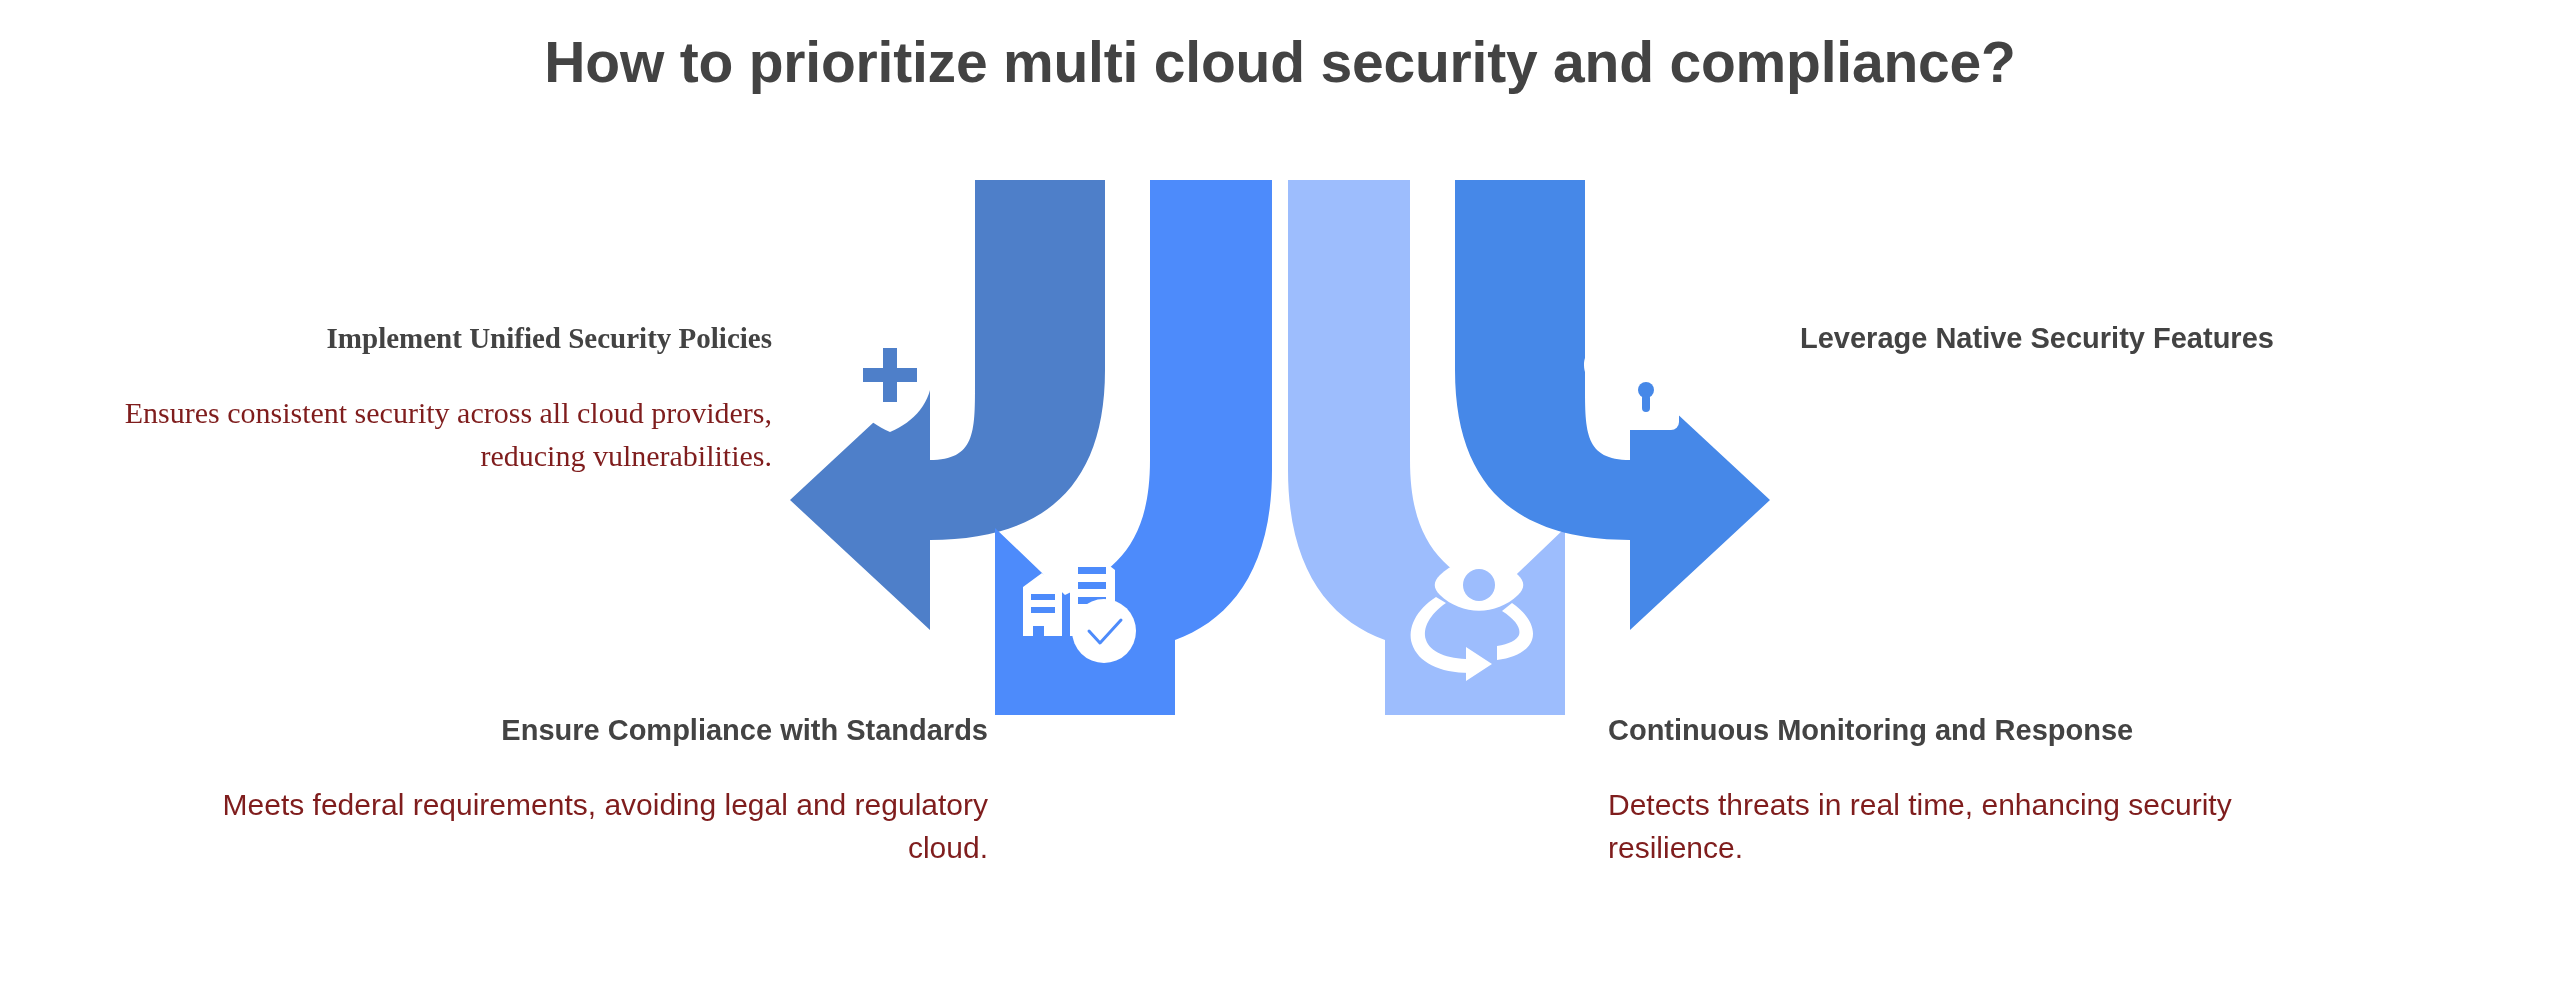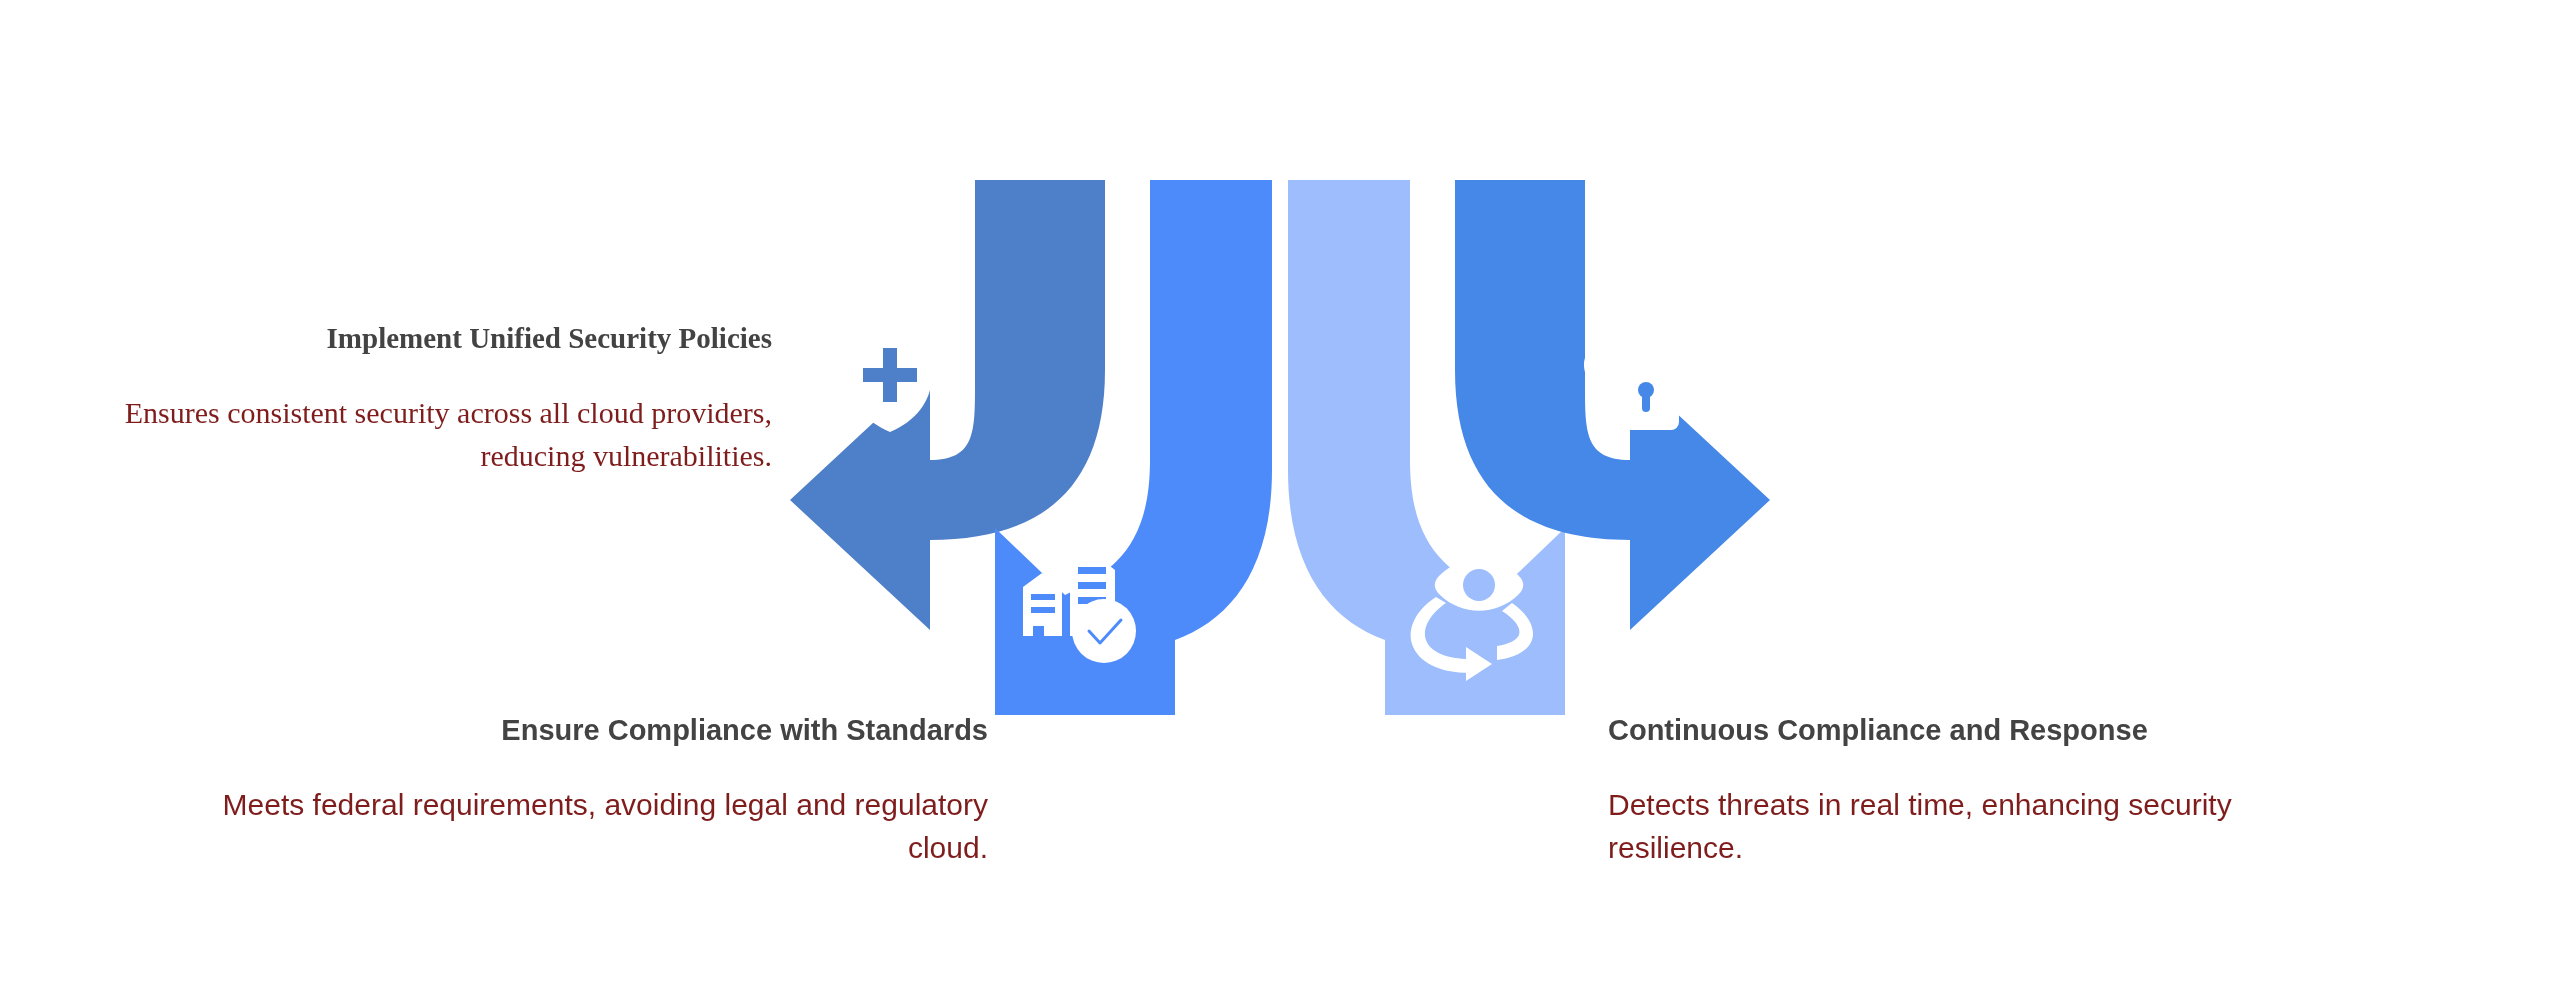--- a/index.html
+++ b/index.html
@@ -96,20 +96,21 @@
     top: 712px;
     width: 760px;
     text-align: left;
   }
 </style>
 </head>
 <body>
 
 <div class="canvas">
 
+  <div class="title">How to prioritize multi cloud security and compliance?</div>
 
   <div class="diagram">
     <svg viewBox="0 0 1000 560" xmlns="http://www.w3.org/2000/svg">
 
       <g>
         <path fill="#4e7fc9" d="M 195 10
                  L 325 10
                  L 325 200
                  C 325 320 260 370 150 370
                  L 150 460
@@ -295,25 +296,26 @@
 
     </svg>
   </div>
 
   <div class="block block-tl">
     <p class="heading">Implement Unified Security Policies</p>
     <p class="body">Ensures consistent security across all cloud providers, reducing vulnerabilities.</p>
   </div>
 
   <div class="block block-tr">
+    <p class="heading">Leverage Native Security Features</p>
   </div>
 
   <div class="block block-bl">
     <p class="heading">Ensure Compliance with Standards</p>
     <p class="body">Meets federal requirements, avoiding legal and regulatory cloud.</p>
   </div>
 
   <div class="block block-br">
-    <p class="heading">Continuous Compliance and Response</p>
+    <p class="heading">Continuous Monitoring and Response</p>
     <p class="body">Detects threats in real time, enhancing security resilience.</p>
   </div>
 
 </div>
 
 </body></html>

